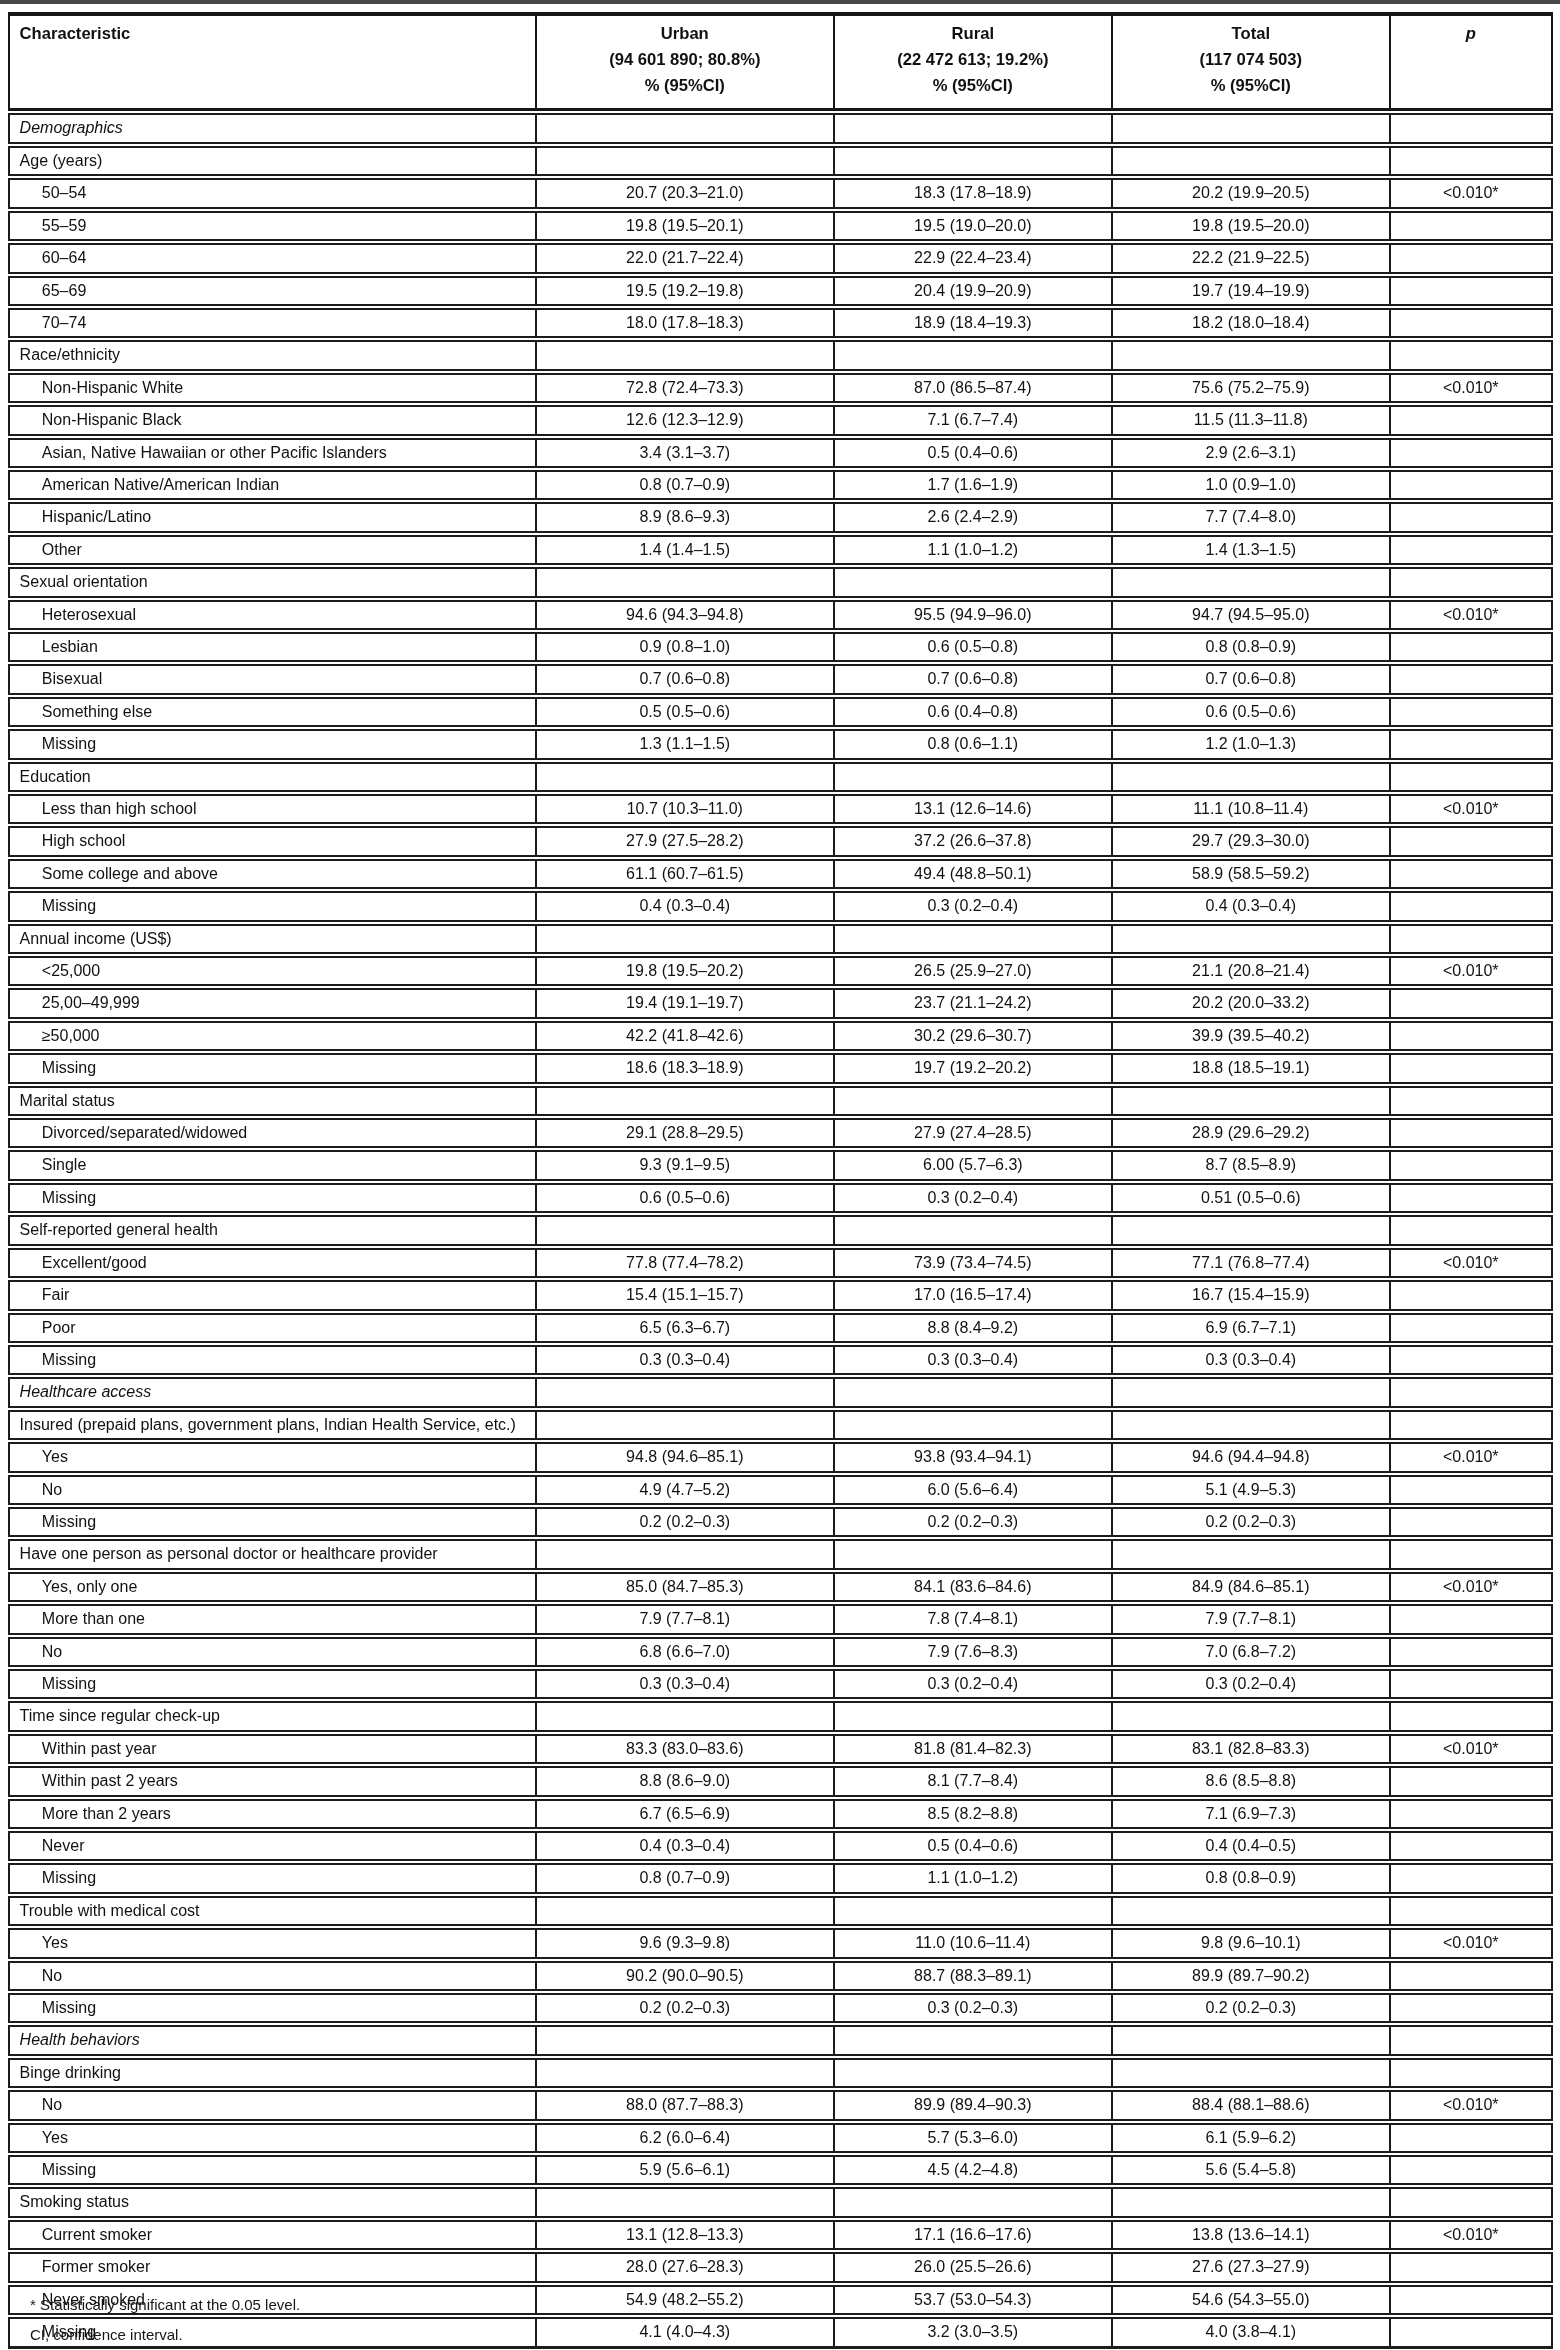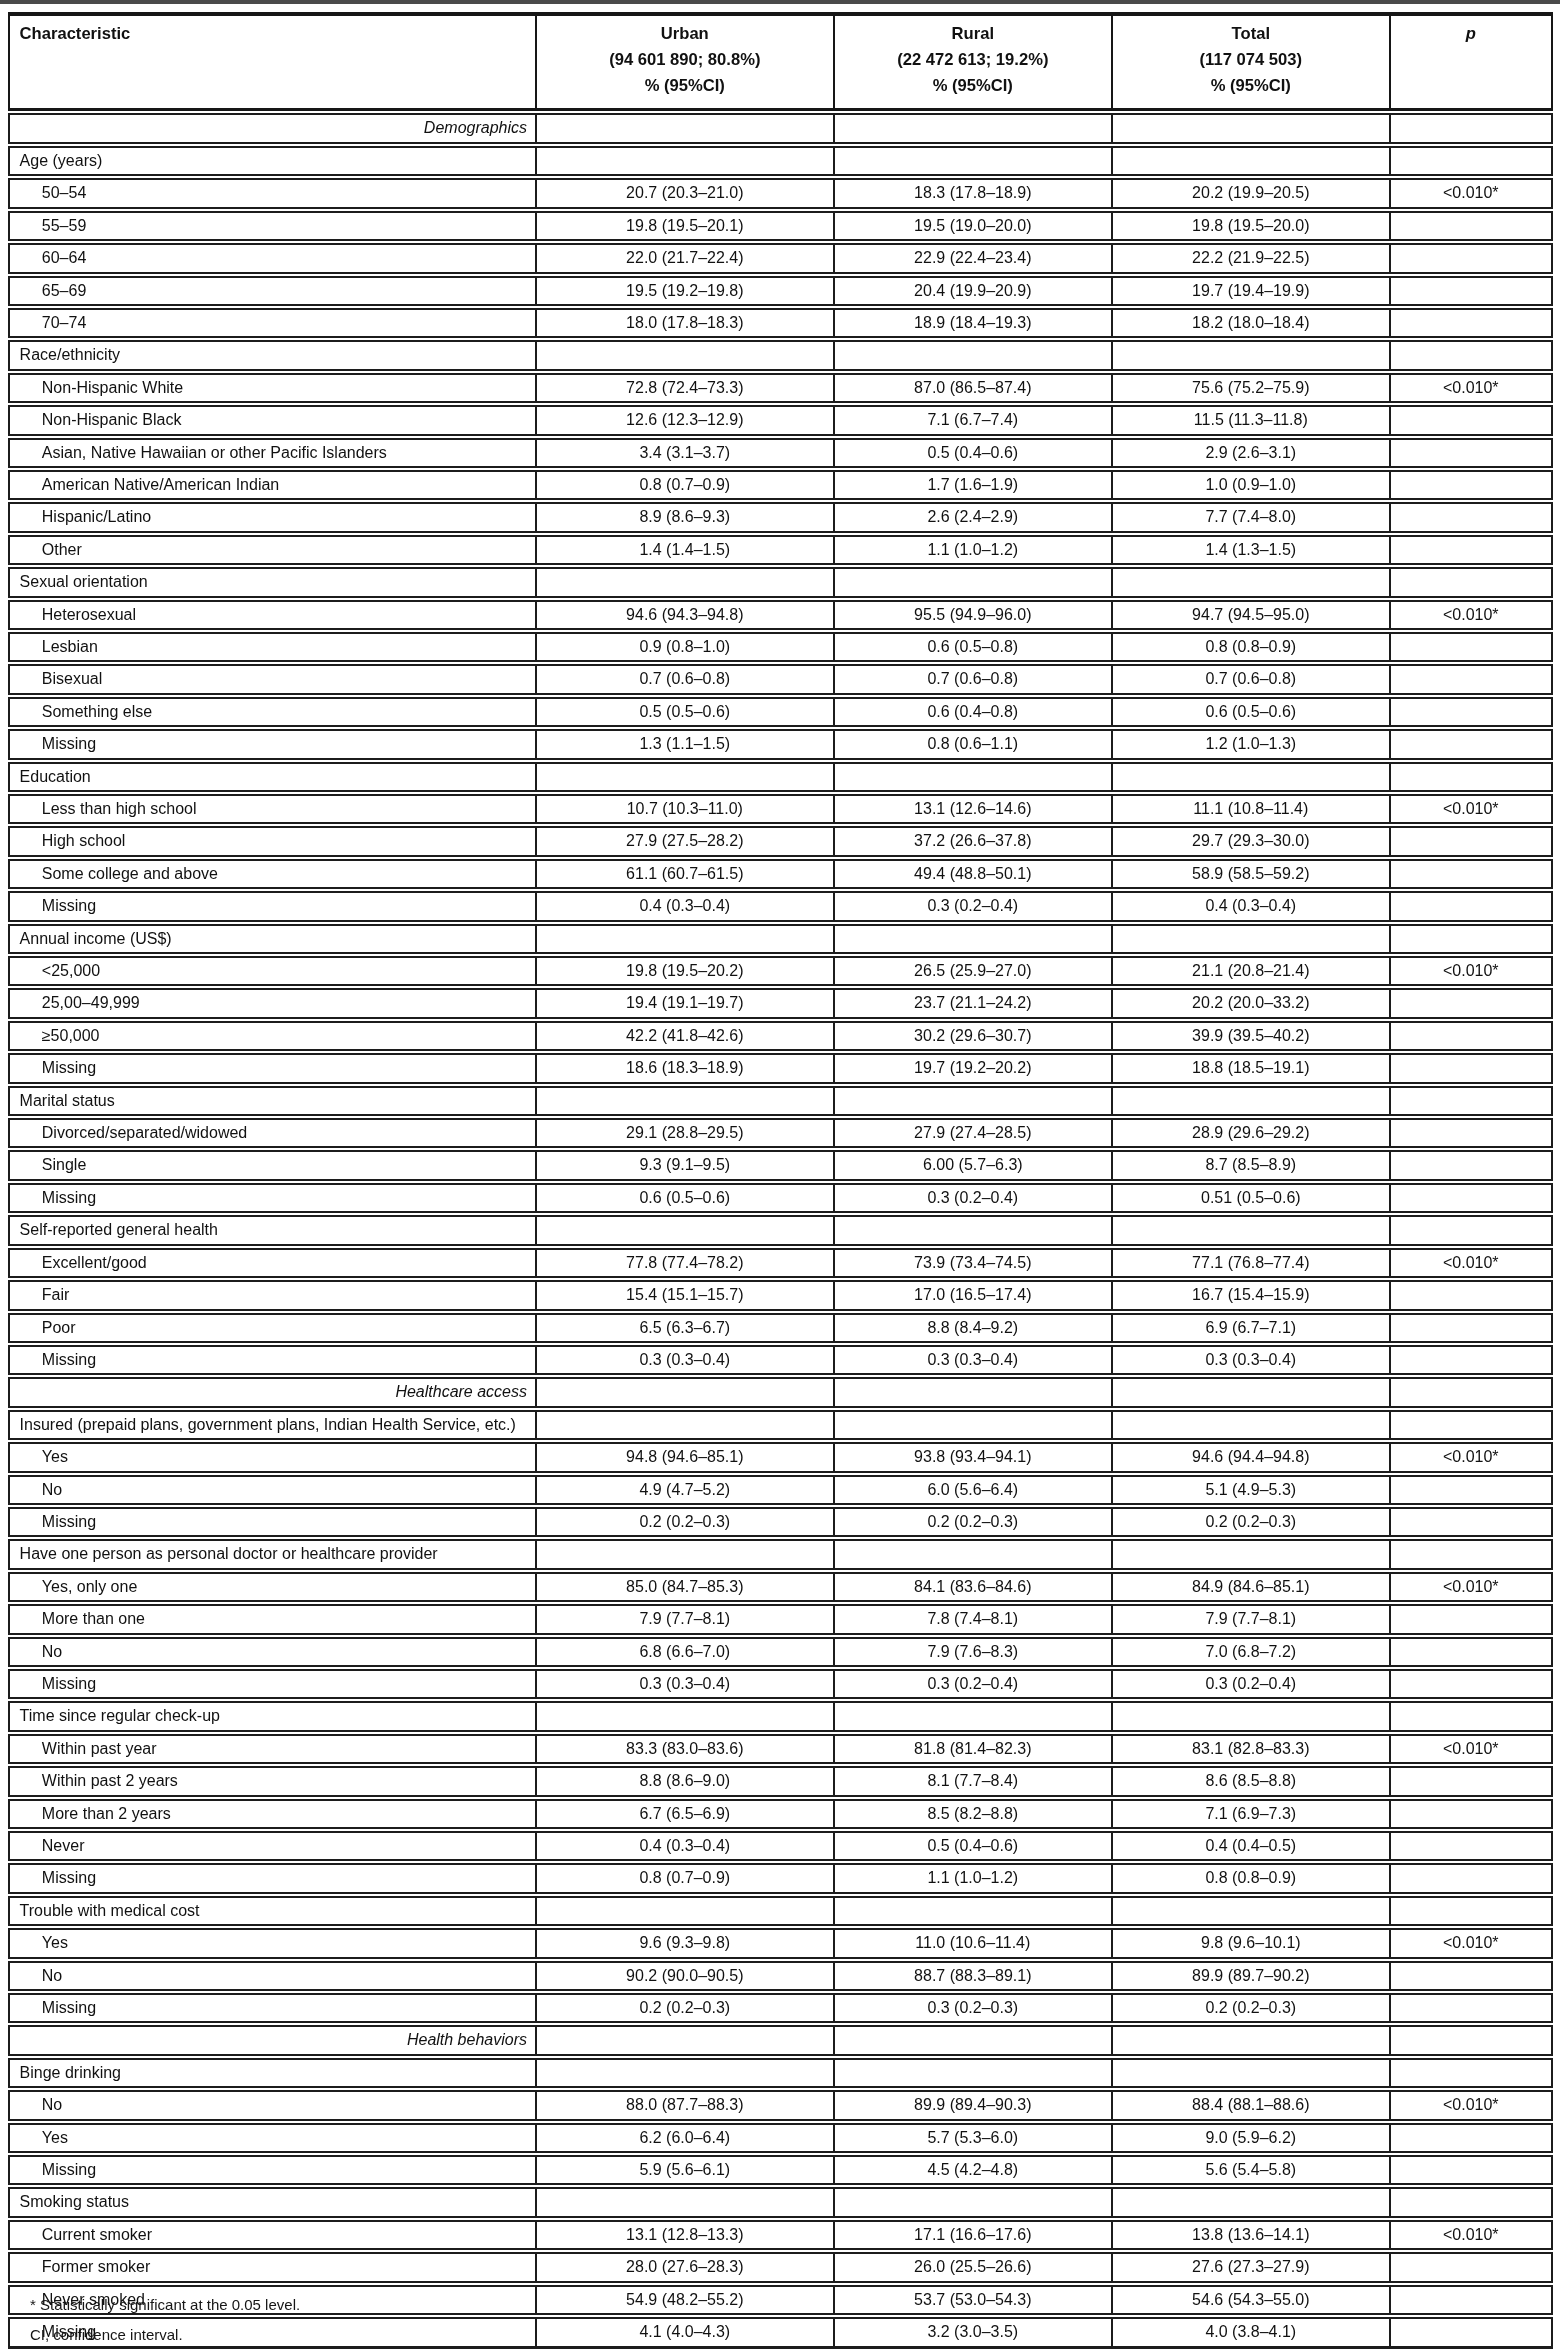--- a/index.html
+++ b/index.html
@@ -68,21 +68,21 @@
     padding: 1px 7.8px;
     vertical-align: middle;
     background: #ffffff;
   }
   .stat-table tbody td.labelcell {
     border-left: 2px solid #1c1c1c;
     text-align: left;
     padding-left: 9.8px;
   }
   .stat-table tbody td.valuecell { text-align: center; }
-  .stat-table tbody tr.kind-section td.labelcell { font-style: italic; text-align: right; }
+  .stat-table tbody tr.kind-section td.labelcell { font-style: italic; }
   .stat-table tbody tr.kind-item td.labelcell { padding-left: 32px; }
   .stat-table tbody tr:last-child td { border-bottom-width: 3.9px; }
   
   .footnotes {
     position: absolute;
     left: 30px;
     top: 2290px;
     font-size: 15px;
     line-height: 30px;
     color: #161616;
@@ -560,21 +560,21 @@
             <td class="labelcell">No</td>
             <td class="valuecell">88.0 (87.7–88.3)</td>
             <td class="valuecell">89.9 (89.4–90.3)</td>
             <td class="valuecell">88.4 (88.1–88.6)</td>
             <td class="valuecell">&lt;0.010*</td>
           </tr>
           <tr class="kind-item">
             <td class="labelcell">Yes</td>
             <td class="valuecell">6.2 (6.0–6.4)</td>
             <td class="valuecell">5.7 (5.3–6.0)</td>
-            <td class="valuecell">9.0 (5.9–6.2)</td>
+            <td class="valuecell">6.1 (5.9–6.2)</td>
             <td class="valuecell"></td>
           </tr>
           <tr class="kind-item">
             <td class="labelcell">Missing</td>
             <td class="valuecell">5.9 (5.6–6.1)</td>
             <td class="valuecell">4.5 (4.2–4.8)</td>
             <td class="valuecell">5.6 (5.4–5.8)</td>
             <td class="valuecell"></td>
           </tr>
           <tr class="kind-variable">

